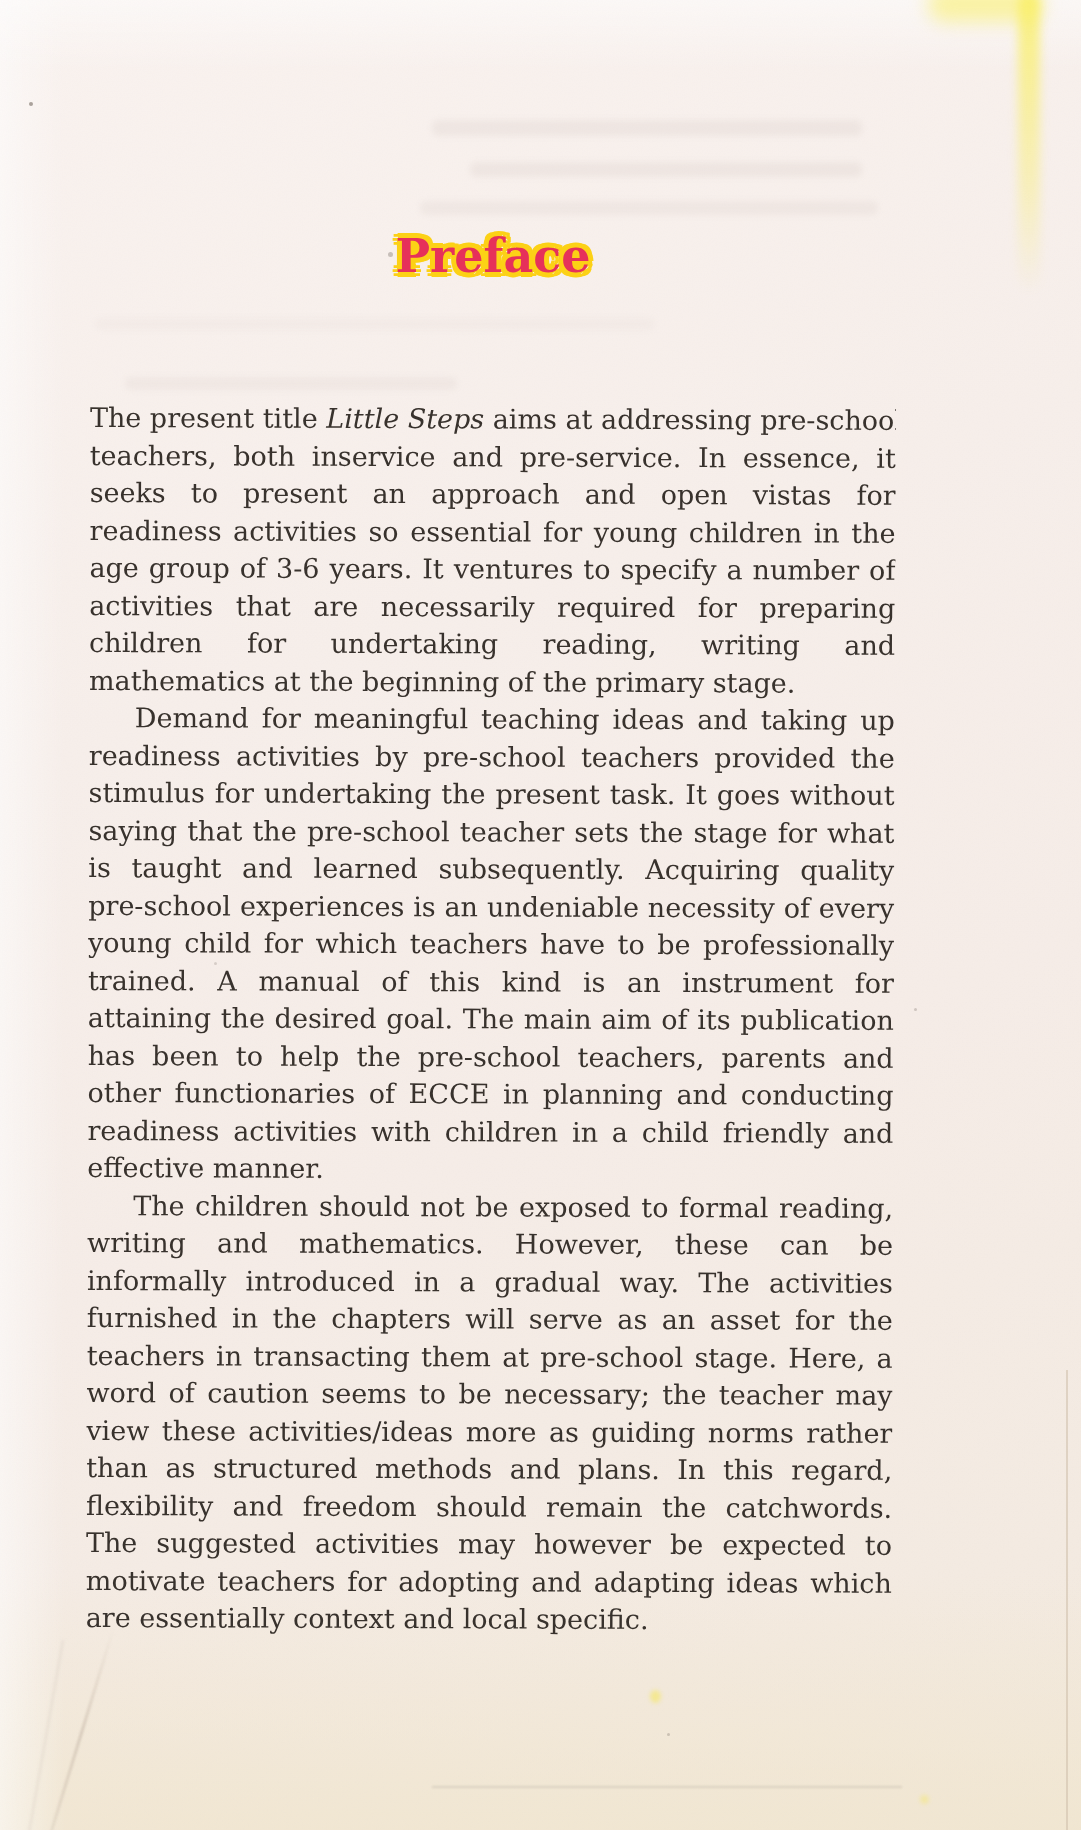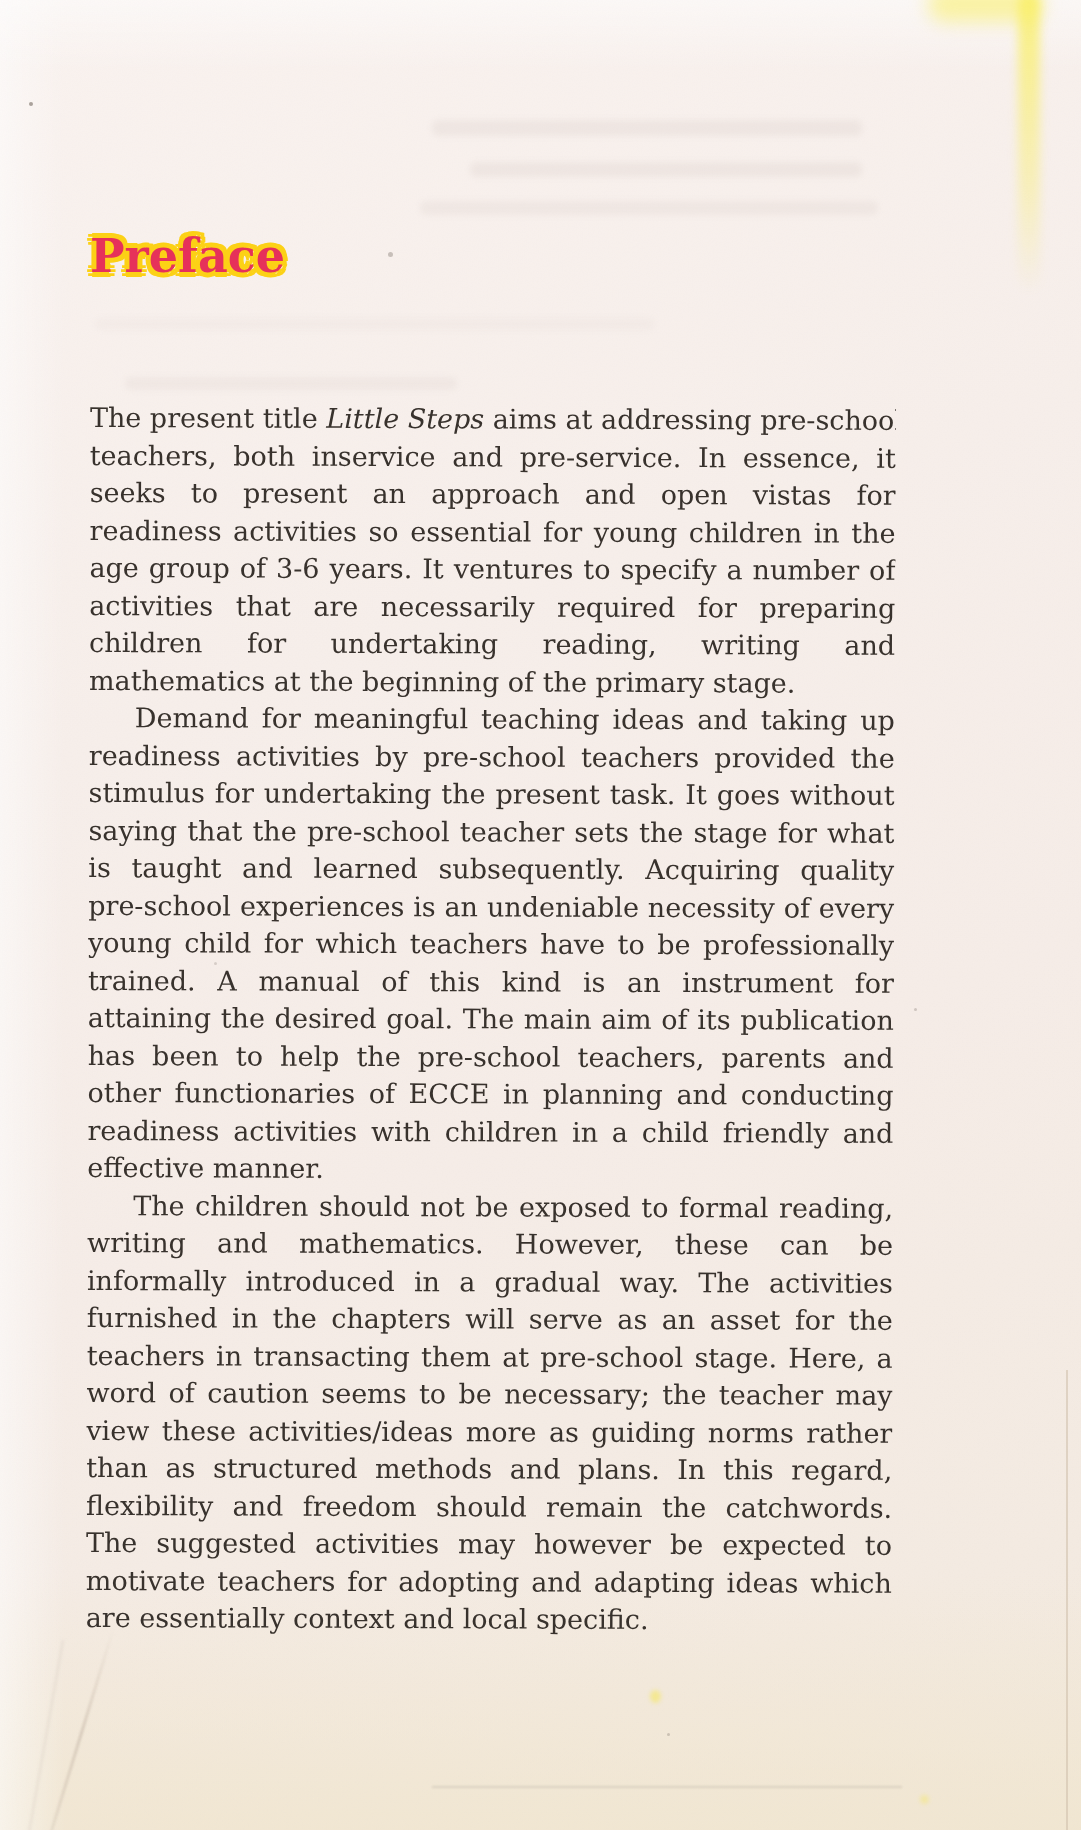--- a/index.html
+++ b/index.html
@@ -75,20 +75,21 @@
     background: rgba(140,130,120,0.20); filter: blur(1px);
   }
   .redge {
     position: absolute; left: 1066px; top: 1370px; width: 2px; height: 460px;
     background: rgba(205,190,170,0.55); filter: blur(0.5px);
   }
 
   
   .title {
     position: absolute; left: 90px; top: 233px; width: 806px; margin: 0;
+    text-align: center;
     font-family: "DejaVu Serif", serif;
     font-weight: bold;
     font-size: 46px; line-height: 1;
     color: var(--title-red);
     text-shadow:
       -4px -4px 0 var(--title-yellow),
        4px -4px 0 var(--title-yellow),
       -4px  4px 0 var(--title-yellow),
        4px  4px 0 var(--title-yellow),
        0   -5px 0 var(--title-yellow),

